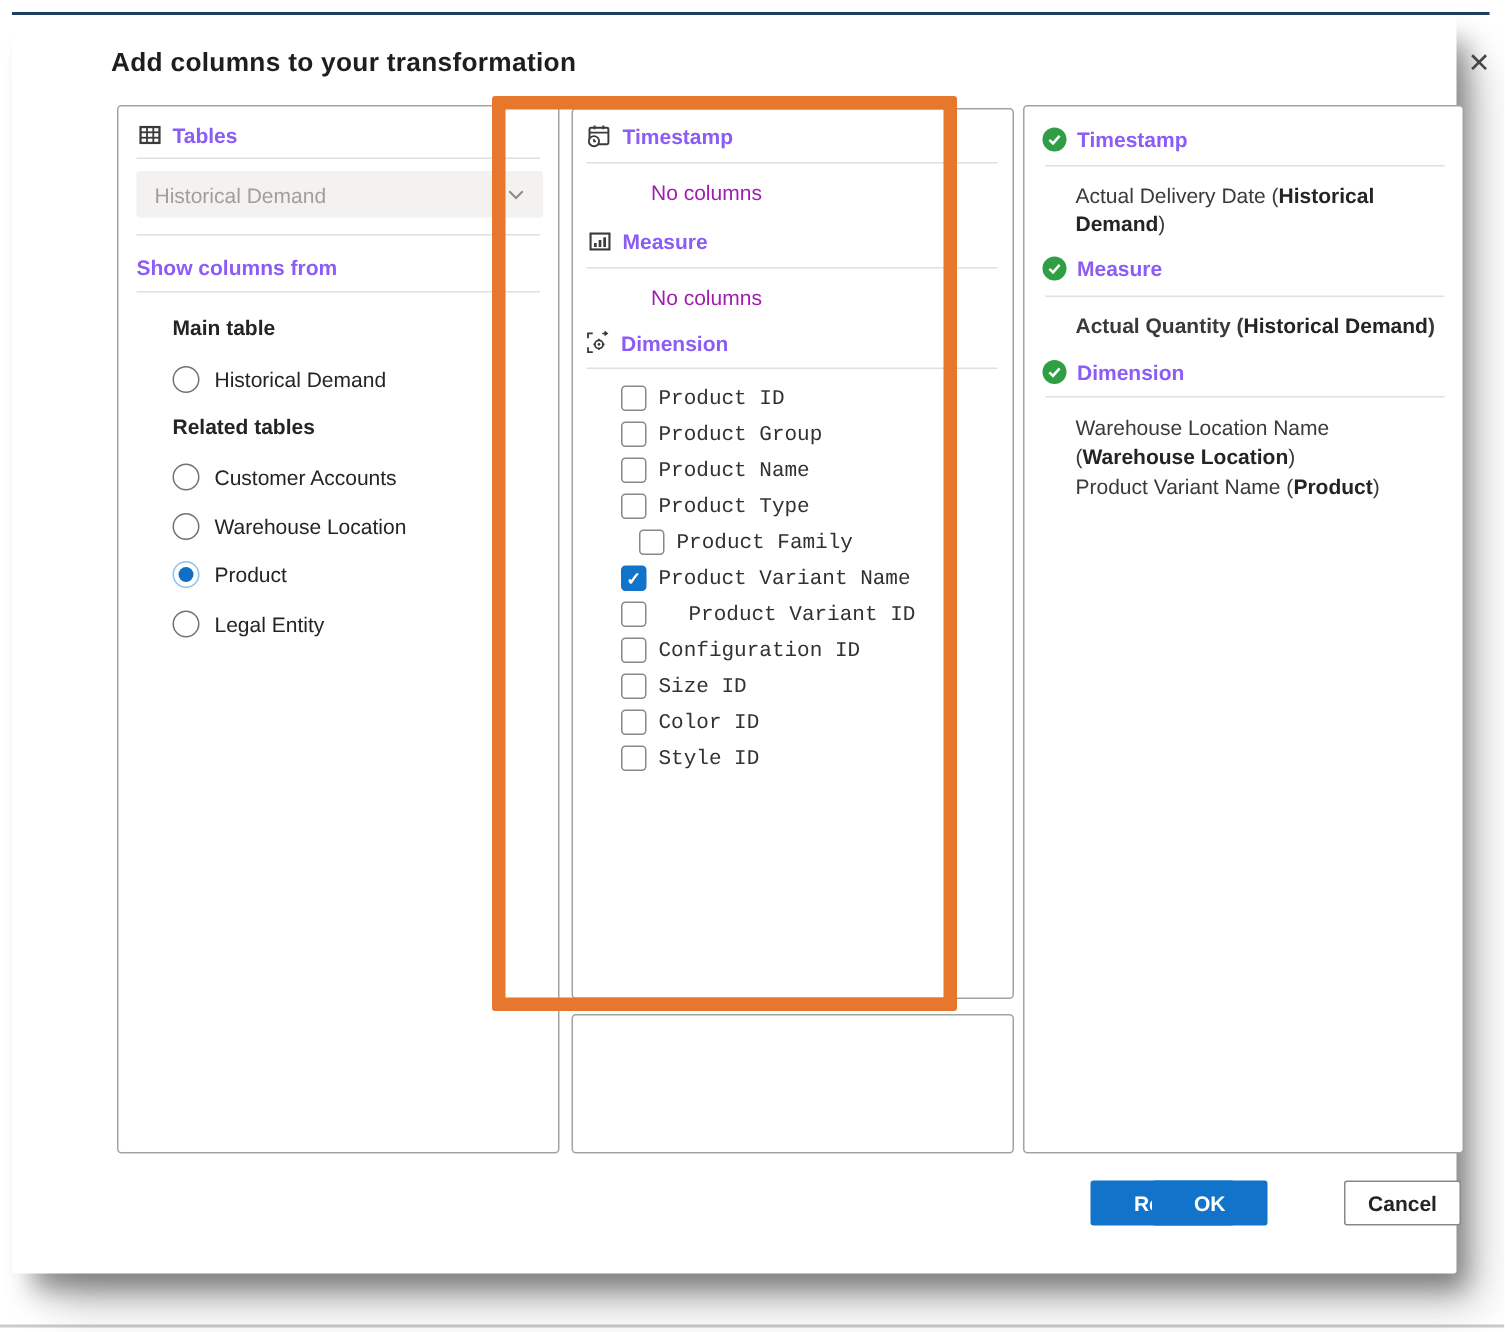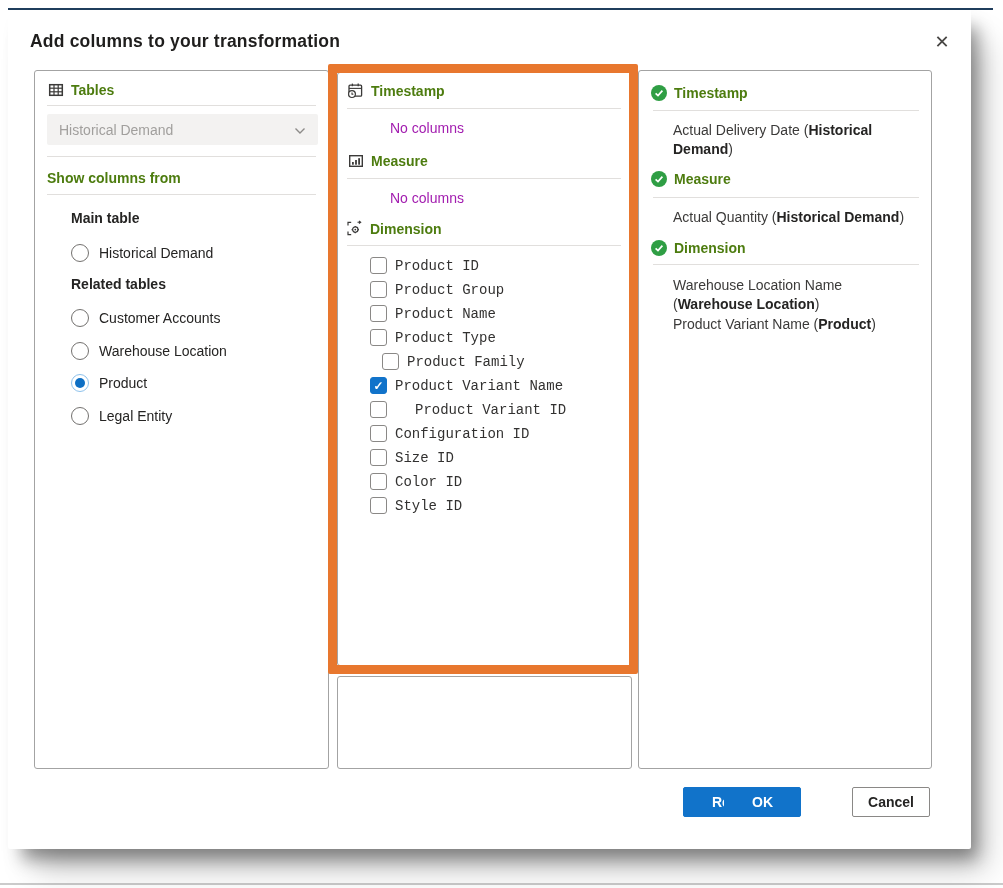--- a/index.html
+++ b/index.html
@@ -7,36 +7,36 @@
   body { font-family:"Liberation Sans", sans-serif; color:#252423; }
   .canvas { position:relative; width:1003px; height:888px; background:#fff; overflow:hidden; }
   .abs { position:absolute; }
 
   .top-rule { left:8px; top:8px; width:985px; height:2px; background:#1f3d5c; z-index:4; }
   .bottom-rule { left:0; top:883px; width:1003px; height:2px; background:#cbcbcb; }
   .card { left:8px; top:9px; width:963px; height:840px; background:#fff; z-index:1;
           border-radius:2px;
           box-shadow: 10px 14px 16px -4px rgba(0,0,0,.38), 20px 26px 30px -6px rgba(0,0,0,.22); }
 
-  .z2 { z-index:2; }
+  .z2 { z-index:2;margin-left:44px; }
   .dialog-title { left:30px; top:31px; font-size:17.5px; font-weight:600; color:#1f1e1d; letter-spacing:.2px; }
   .close-btn { left:929px; top:29px; width:26px; height:26px; font-size:18px; color:#484644;
                display:flex; align-items:center; justify-content:center; cursor:pointer; }
 
   .panel { background:#fff; border:1px solid #a3a3a3; border-radius:3px; }
   .panel-left   { left:34px;  top:70px;  width:295px; height:699px; }
   .panel-mid    { left:337px; top:72px;  width:295px; height:594px; }
   .panel-mid-b  { left:337px; top:676px; width:295px; height:93px; }
   .panel-right  { left:638px; top:70px;  width:294px; height:699px; }
 
   .orange-rect { left:328px; top:64px; width:310px; height:610px; border:9px solid #e8772e;
                  border-radius:2px; z-index:3; pointer-events:none; }
 
   .hdr { display:flex; align-items:center; gap:7px; }
-  .hdr-label { font-size:14px; font-weight:700; color:#4d7c0f; }
+  .hdr-label { font-size:14px; font-weight:700; color:#8b5cf6; }
   .divider { height:1px; background:#e1dfdd; }
 
   .dropdown { background:#f3f2f1; border-radius:2px; height:31px; display:flex; align-items:center;
               justify-content:space-between; padding:0 12px; }
   .dropdown-value { font-size:14px; color:#a19f9d; }
 
   .group-label { font-size:14px; font-weight:700; color:#252423; }
   .radio-row { display:flex; align-items:center; gap:10px; }
   .radio { width:18px; height:18px; border:1px solid #73716f; border-radius:50%; background:#fff; flex:0 0 auto;
            display:flex; align-items:center; justify-content:center; }
@@ -248,21 +248,21 @@
 
     <div class="abs hdr" style="left:12px; top:100px;">
       <span class="badge">
         <svg width="10" height="10" viewBox="0 0 10 10">
             <path d="M1.6 5.3 L4 7.6 L8.4 2.6" stroke="#fff" stroke-width="1.7" fill="none"></path>
           </svg>
       </span>
       <span class="hdr-label">Measure</span>
     </div>
     <div class="abs divider" style="left:14px; width:266px; top:126px;"></div>
-    <div class="abs sel-item wide" style="left:34px; top:137px;">
+    <div class="abs sel-item wide" style="left:34px; top:137px;font-weight:bold;">
       <span>Actual Quantity (</span><b>Historical Demand</b><span>)</span>
     </div>
 
     <div class="abs hdr" style="left:12px; top:169px;">
       <span class="badge">
         <svg width="10" height="10" viewBox="0 0 10 10">
             <path d="M1.6 5.3 L4 7.6 L8.4 2.6" stroke="#fff" stroke-width="1.7" fill="none"></path>
           </svg>
       </span>
       <span class="hdr-label">Dimension</span>

